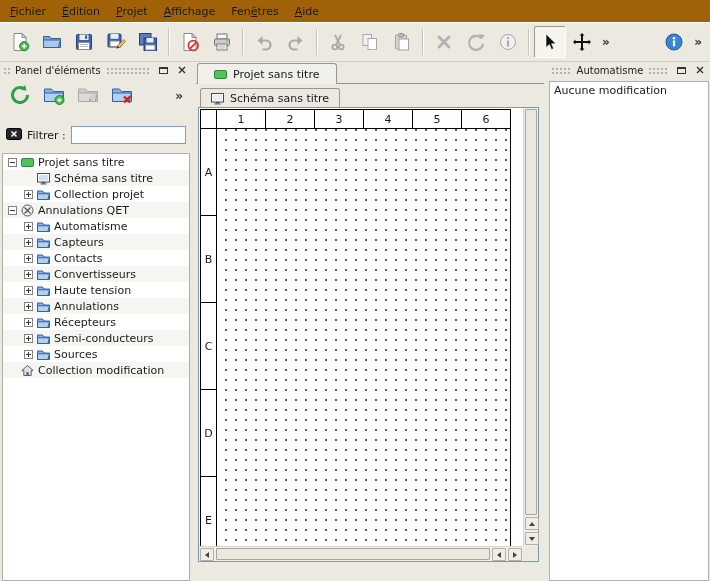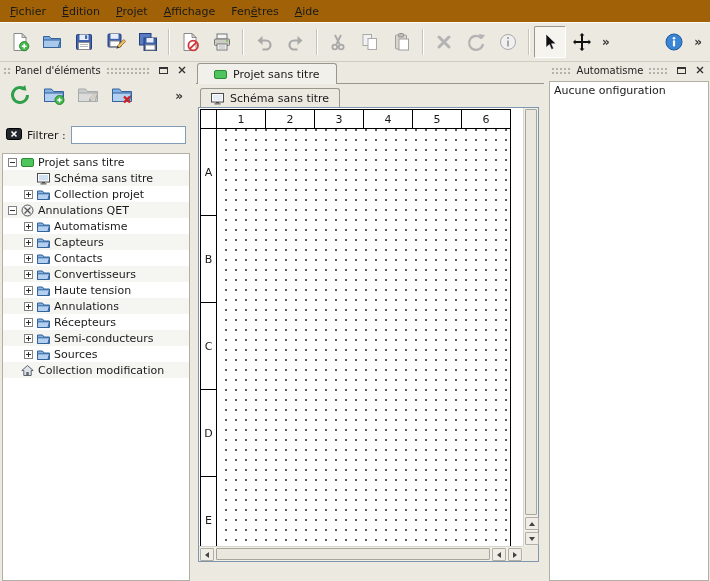--- a/index.html
+++ b/index.html
@@ -612,18 +612,18 @@
                 <path d="M0.5 2.5h8" stroke="#333"></path>
               </svg></span>
           </div>
         <div class="dhbtn">
             <span><svg width="8" height="8" viewBox="0 0 8 8">
                 <path d="M1 1l6 6M7 1L1 7" stroke="#333" stroke-width="1.4"></path>
               </svg></span>
           </div>
       </div>
       <div class="undo-list">
-        <div class="undo-item">Aucune onfiguration</div>
+        <div class="undo-item">Aucune modification</div>
       </div>
     </div>
 
   </div>
 </div>
 
 </body></html>

